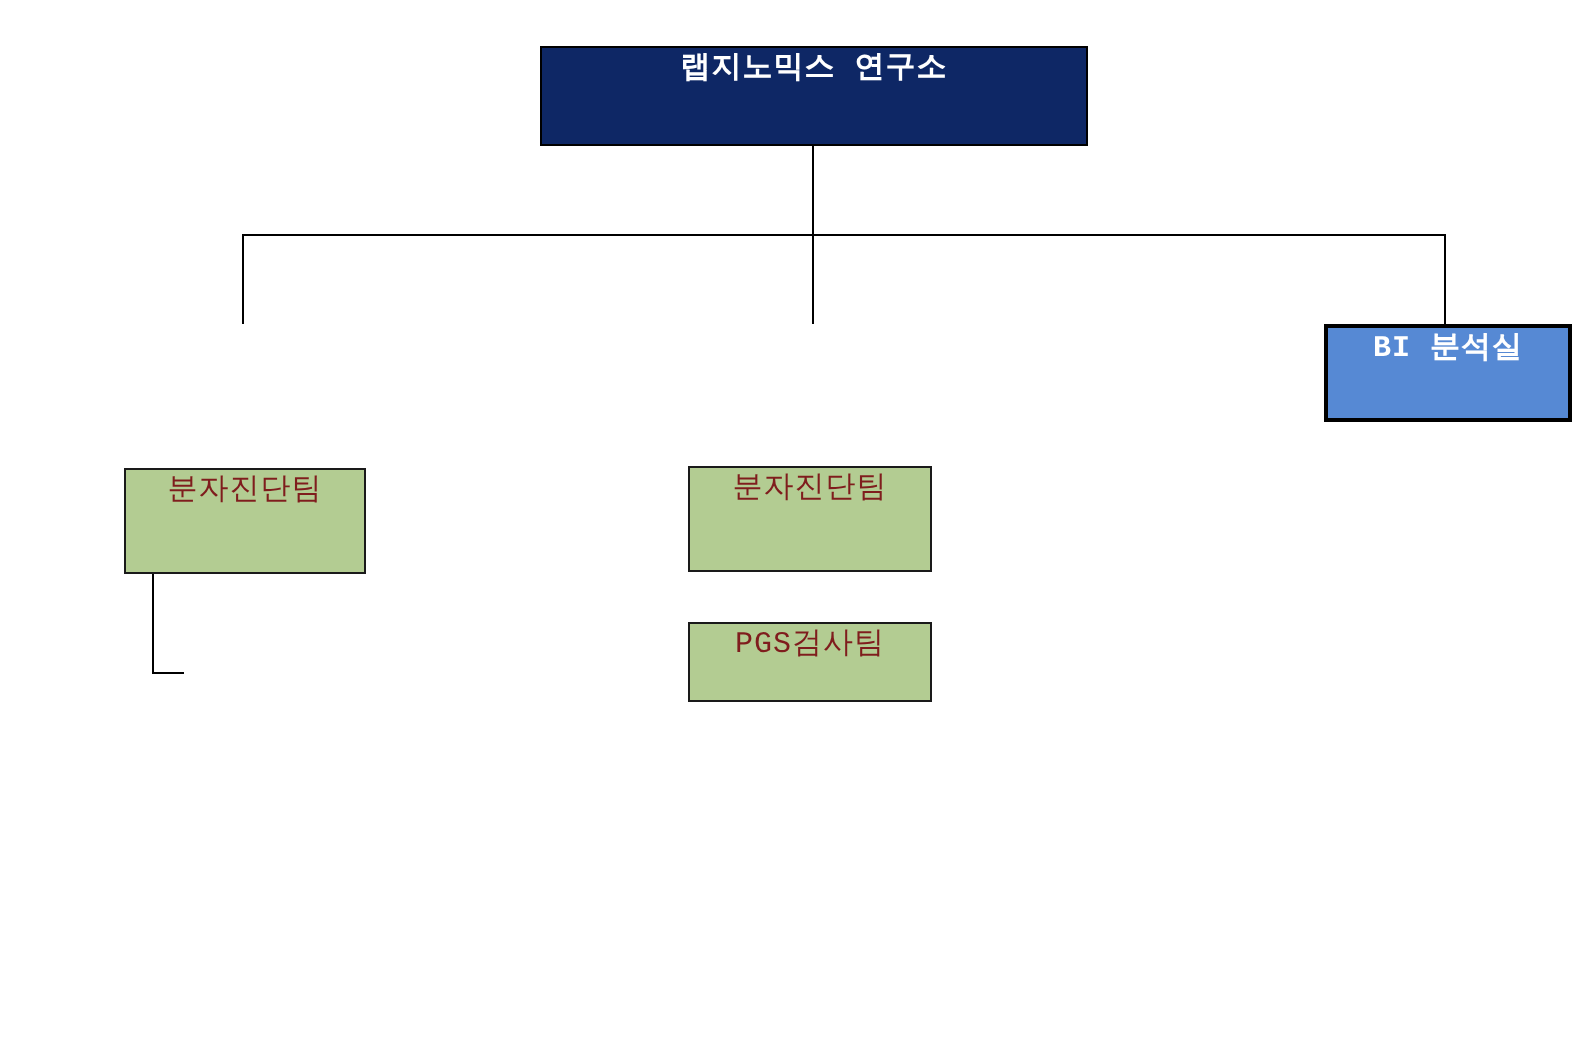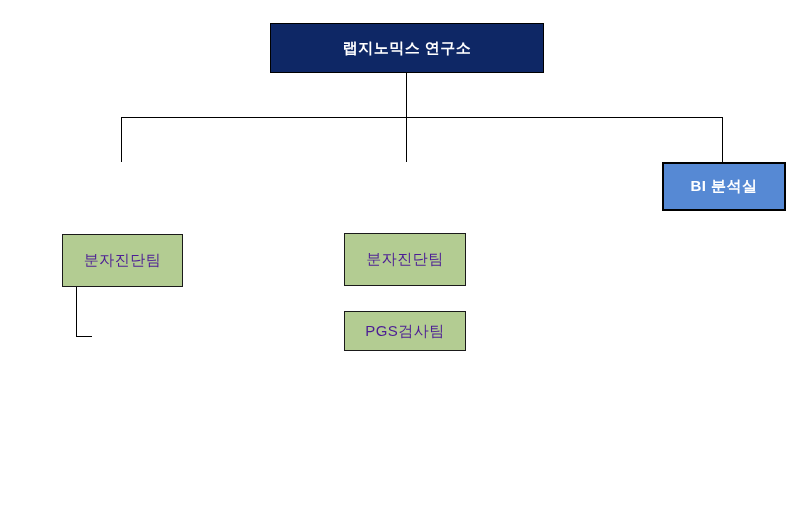--- a/index.html
+++ b/index.html
@@ -11,43 +11,43 @@
   .canvas {
     position: relative;
     width: 793px;
     height: 521px;
     background: #ffffff;
     overflow: hidden;
   }
   .box {
     position: absolute;
     display: flex;
-    align-items: center;
     justify-content: center;
     text-align: center;
     box-sizing: border-box;
     font-size: 15px;
     letter-spacing: 0.5px;
+    font-family: Liberation Mono, monospace;
   }
   .box.root {
     background: var(--root-bg, #0E2765);
     color: #ffffff;
     font-weight: bold;
     border: 1px solid #000000;
     font-size: 15px;
   }
   .box.division {
     background: var(--division-bg, #5689D4);
     color: #ffffff;
     font-weight: bold;
     border: 2px solid #000000;
   }
   .box.team {
     background: var(--team-bg, #B3CC92);
-    color: #4c1d95;
+    color: #7f1d1d;
     border: 1px solid #1a1a1a;
   }
   .box.part {
     background: var(--part-bg, #ffffff);
     color: #000000;
     border: 1px solid #000000;
   }
   .line {
     position: absolute;
     background: var(--line, #000000);

